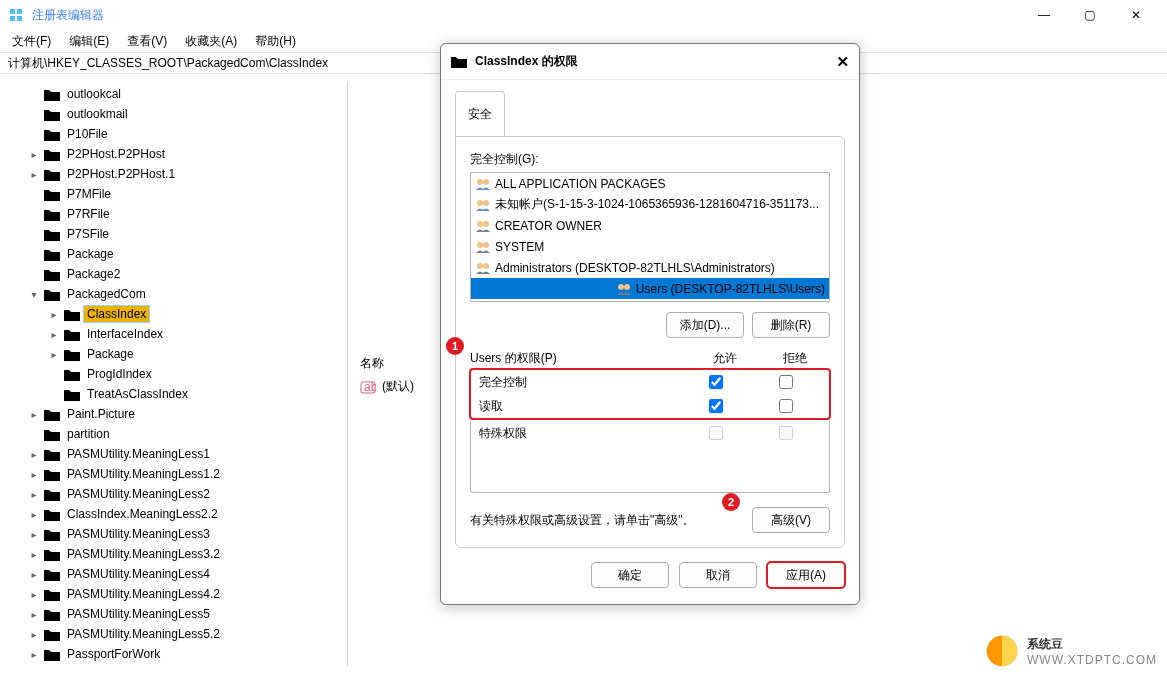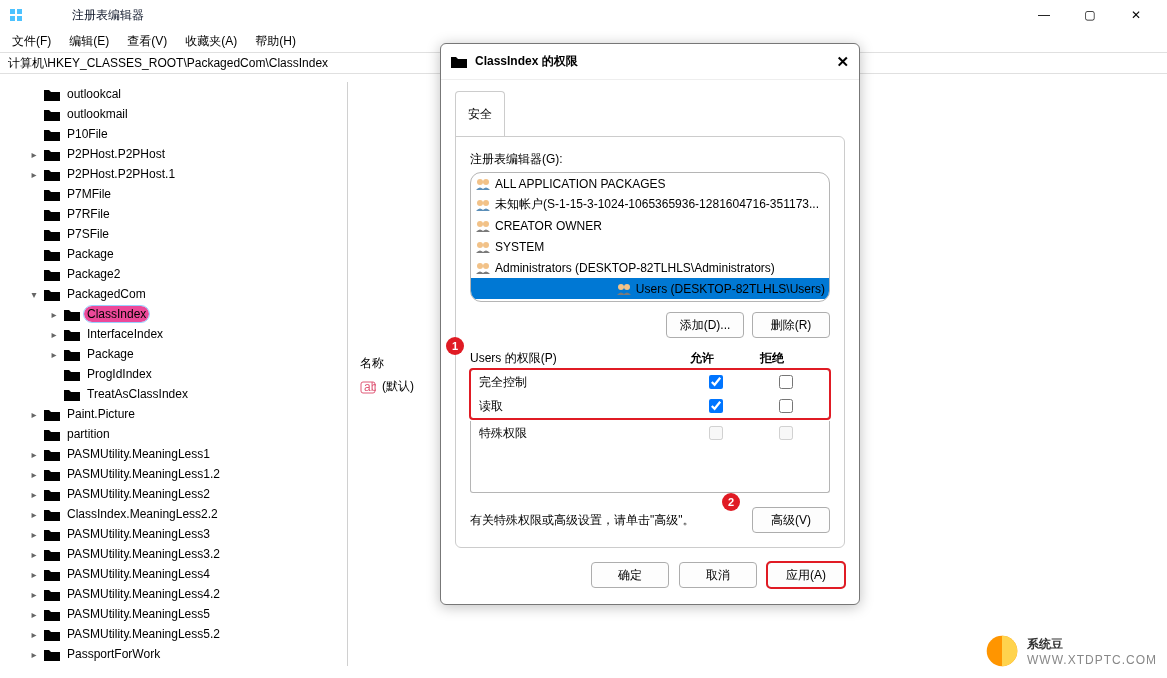--- a/index.html
+++ b/index.html
@@ -1,68 +1,68 @@
 <!DOCTYPE html>
 <html><head>
 <meta charset="utf-8">
 <style>
   * { box-sizing: border-box; margin: 0; padding: 0; font-family: "Microsoft YaHei", "Segoe UI", sans-serif; font-size: 12px; }
   body { background: #f0f0f0; width: 1167px; height: 678px; position: relative; overflow: hidden; }
 
   .window { background: #fff; width: 1167px; height: 678px; position: relative; }
   .titlebar { height: 30px; display: flex; align-items: center; padding: 0 8px; }
   .titlebar .app-icon { width: 16px; height: 16px; margin-right: 8px; }
-  .titlebar .title { flex: 1; color: #0f172a; margin-left: 40px; }
+  .titlebar .title { flex: 1; color: #3b82f6; }
   .titlebar .win-controls { display: flex; gap: 0; }
   .titlebar .win-controls div { width: 46px; height: 30px; display: flex; align-items: center; justify-content: center; color: #000; }
   .menubar { height: 22px; display: flex; align-items: center; padding: 0 4px; gap: 2px; }
   .menubar .menu-item { padding: 2px 8px; }
   .addressbar { height: 22px; border-top: 1px solid #e0e0e0; border-bottom: 1px solid #e0e0e0; padding: 2px 8px; display: flex; align-items: center; }
 
   .content { display: flex; height: 600px; align-items: center; }
   .tree-pane { width: 348px; border-right: 1px solid #d0d0d0; overflow-y: auto; padding: 2px 0; position: relative; }
   .tree-pane::-webkit-scrollbar { width: 16px; }
   .tree-pane::-webkit-scrollbar-thumb { background: #c0c0c0; border-radius: 2px; }
   .tree-pane::-webkit-scrollbar-track { background: #f0f0f0; }
   .detail-pane { flex: 1; background: #fff; }
 
   .detail-header { display: flex; padding: 4px 12px; }
   .detail-header span { margin-right: 40px; }
   .detail-row { display: flex; align-items: center; padding: 2px 12px; gap: 6px; }
 
   .tree-item { display: flex; align-items: center; height: 20px; white-space: nowrap; }
-  .tree-item.selected > .label { background: #ec4899; outline: 1px solid #99d1ff; border-radius: 8px; }
+  .tree-item.selected > .label { background: #eab308; outline: 1px solid #99d1ff; }
   .tree-item .caret { width: 20px; text-align: center; color: #666; font-size: 10px; }
   .tree-item .caret.none { visibility: hidden; }
   .tree-item .folder-icon { width: 16px; height: 13px; margin-right: 4px; }
   .tree-item .label { padding: 1px 3px; }
   .indent-1 { padding-left: 24px; }
   .indent-2 { padding-left: 44px; }
 
   
   .dialog { position: absolute; left: 440px; top: 43px; width: 420px; border: 1px solid #777; background: #fff; box-shadow: 0 2px 14px rgba(0,0,0,0.25); border-radius: 6px; }
   .dialog .dlg-titlebar { height: 36px; display: flex; align-items: center; padding: 0 10px; border-bottom: 1px solid #eee; font-weight: bold; }
   .dialog .dlg-titlebar .folder-icon { width: 16px; height: 14px; margin-right: 8px; }
   .dialog .dlg-titlebar .dlg-title { flex: 1; }
   .dialog .dlg-close { width: 36px; text-align: right; font-size: 15px; color: #000; }
   .dialog .tab-strip { padding: 10px 14px 0 14px; }
   .dialog .tab { display: inline-block; padding: 14px 12px; border: 1px solid #ccc; border-bottom: none; border-radius: 4px 4px 0 0; background: #fff; position: relative; top: 1px; }
   .dialog .tab-panel { border: 1px solid #ccc; margin: 0 14px 14px 14px; padding: 14px; border-radius: 0 6px 6px 6px; }
 
-  .listbox { border: 1px solid #b5b5b5; border-radius: 11px; height: 130px; overflow: hidden; margin: 4px 0 10px 0; }
+  .listbox { border: 1px solid #b5b5b5; border-radius: 1px; height: 130px; overflow: hidden; margin: 4px 0 10px 0; }
   .list-item { display: flex; align-items: center; height: 21px; padding: 0 4px; gap: 4px; white-space: nowrap; overflow: hidden; }
   .list-item.sel { background: #0078d4; color: #000000; justify-content: flex-end; }
   .principal-icon { width: 16px; height: 14px; }
 
   .btn { display: inline-flex; align-items: center; justify-content: center; min-width: 78px; height: 26px; border: 1px solid #adadad; border-radius: 4px; background: #fdfdfd; padding: 0 10px; }
   .btn-row { display: flex; justify-content: flex-end; gap: 8px; }
 
   .perm-header { display: flex; align-items: center; margin-top: 12px; }
   .perm-header .lbl { flex: 1; }
-  .perm-header .col { width: 70px; text-align: left; font-weight: bold; }
+  .perm-header .col { width: 70px; text-align: center; }
   .perm-box { border: 1px solid #b5b5b5; border-radius: 3px; margin-top: 2px; }
   .perm-row { display: flex; align-items: center; height: 24px; padding: 0 8px; }
   .perm-row .name { flex: 1; }
   .perm-row .chk { width: 70px; display: flex; justify-content: center; }
   input[type=checkbox] { width: 14px; height: 14px; accent-color: #0075ff; }
   input[type=checkbox].disabled { accent-color: #aaa; }
 
   .hl-red { outline: 2px solid #e01b24; outline-offset: -1px; }
   .badge-num { position: absolute; width: 18px; height: 18px; background: #e01b24; color: #fff; border-radius: 50%; display: flex; align-items: center; justify-content: center; font-size: 11px; font-weight: bold; }
 
@@ -358,21 +358,21 @@
     <span class="folder-icon"><svg viewBox="0 0 16 14">
           <use href="#folder"></use>
         </svg></span>
     <span class="dlg-title">ClassIndex 的权限</span>
     <span class="dlg-close">✕</span>
   </div>
   <div class="tab-strip">
     <span class="tab">安全</span>
   </div>
   <div class="tab-panel" style="position:relative">
-    <div>注册表编辑器(G):</div>
+    <div>完全控制(G):</div>
     <div class="listbox" id="principals">
         <div class="list-item">
           <span class="principal-icon"><svg viewBox="0 0 16 14">
               <use href="#group-icon"></use>
             </svg></span>
           <span>ALL APPLICATION PACKAGES</span>
         </div>
         <div class="list-item">
           <span class="principal-icon"><svg viewBox="0 0 16 14">
               <use href="#group-icon"></use>

